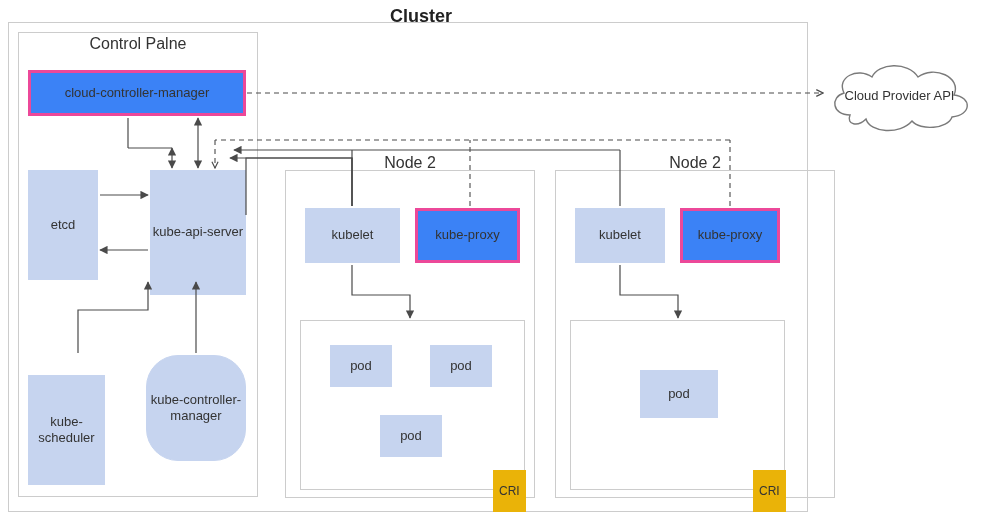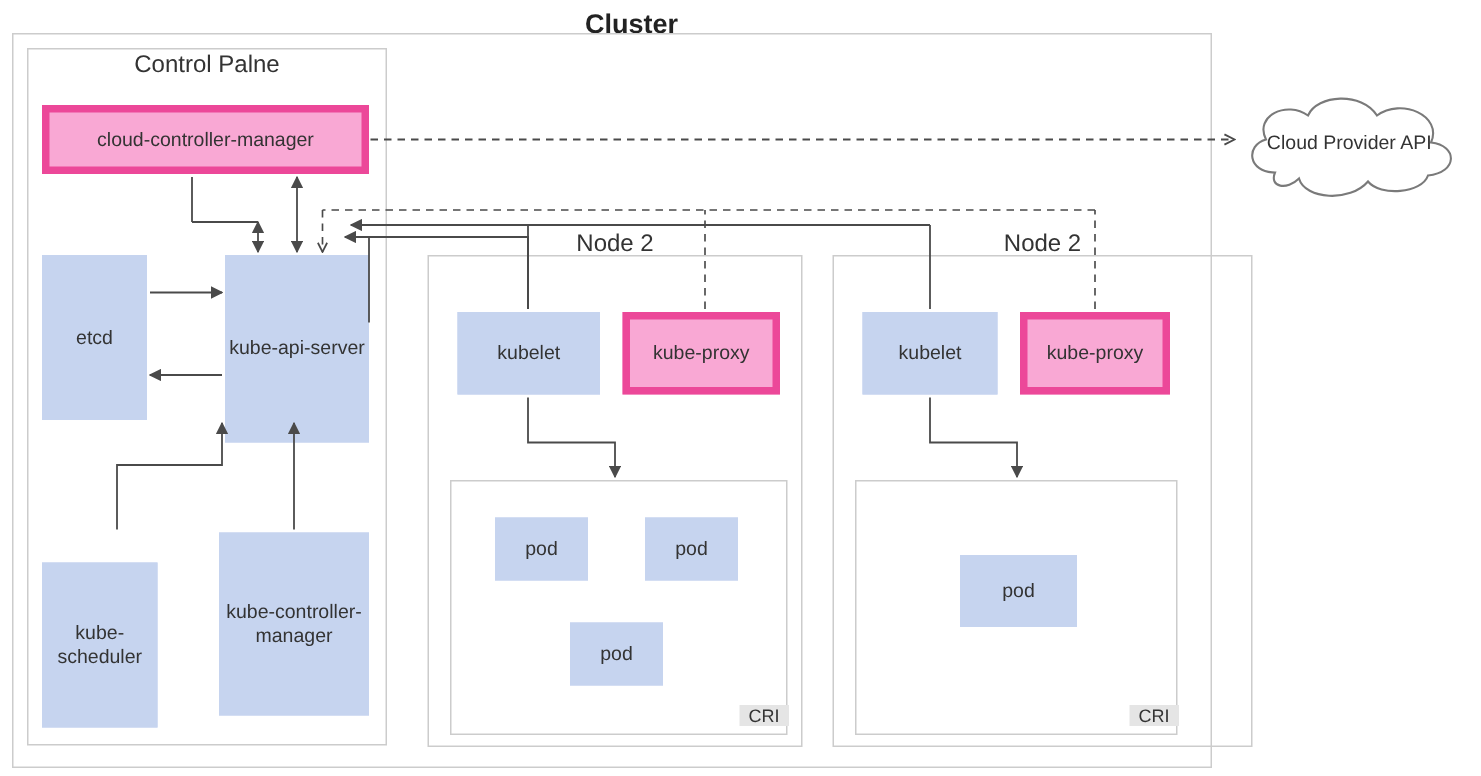--- a/index.html
+++ b/index.html
@@ -30,26 +30,26 @@
     position: absolute;
     top: -2px;
     left: 0;
     right: 0;
     text-align: center;
     padding-top: 3px;
     font-size: 16px;
     color: #333;
   }
   .blue  { background: #c6d4ef; border: 1px solid #c6d4ef; }
-  .green { background: #f9a8d4; border: 5px solid #ec4899; text-align: right; }
+  .green { background: #3b82f6; border: 3px solid #ec4899; text-align: right; }
   .tag {
     position: absolute;
-    background: #e5e5e5;
+    background: #eab308;
     font-size: 12px;
-    padding: 0 6px;
+    padding: 14px 6px;
   }
   .title {
     position: absolute;
     font-weight: 700;
     font-size: 18px;
     color: #222;
   }
   .cloud {
     position: absolute;
   }
@@ -93,21 +93,21 @@
 </div>
 
 <div class="box blue" style="left:150px; top:170px; width:96px; height:125px;">
   <span>kube-api-server</span>
 </div>
 
 <div class="box blue" style="left:28px; top:375px; width:77px; height:110px;">
   <span>kube-scheduler</span>
 </div>
 
-<div class="box blue" style="left:146px; top:355px; width:100px; height:122px;">
+<div class="box blue" style="left:146px; top:355px; width:100px; height:106px;border-radius:32px;">
   <span>kube-controller-manager</span>
 </div>
 
 <div class="box frame" style="left:285px; top:170px; width:250px; height:328px;">
   <div class="frame-label" style="top:-21px;">Node 2</div>
 </div>
 
 <div class="box blue" style="left:305px; top:208px; width:95px; height:55px;">
   <span>kubelet</span>
 </div>

